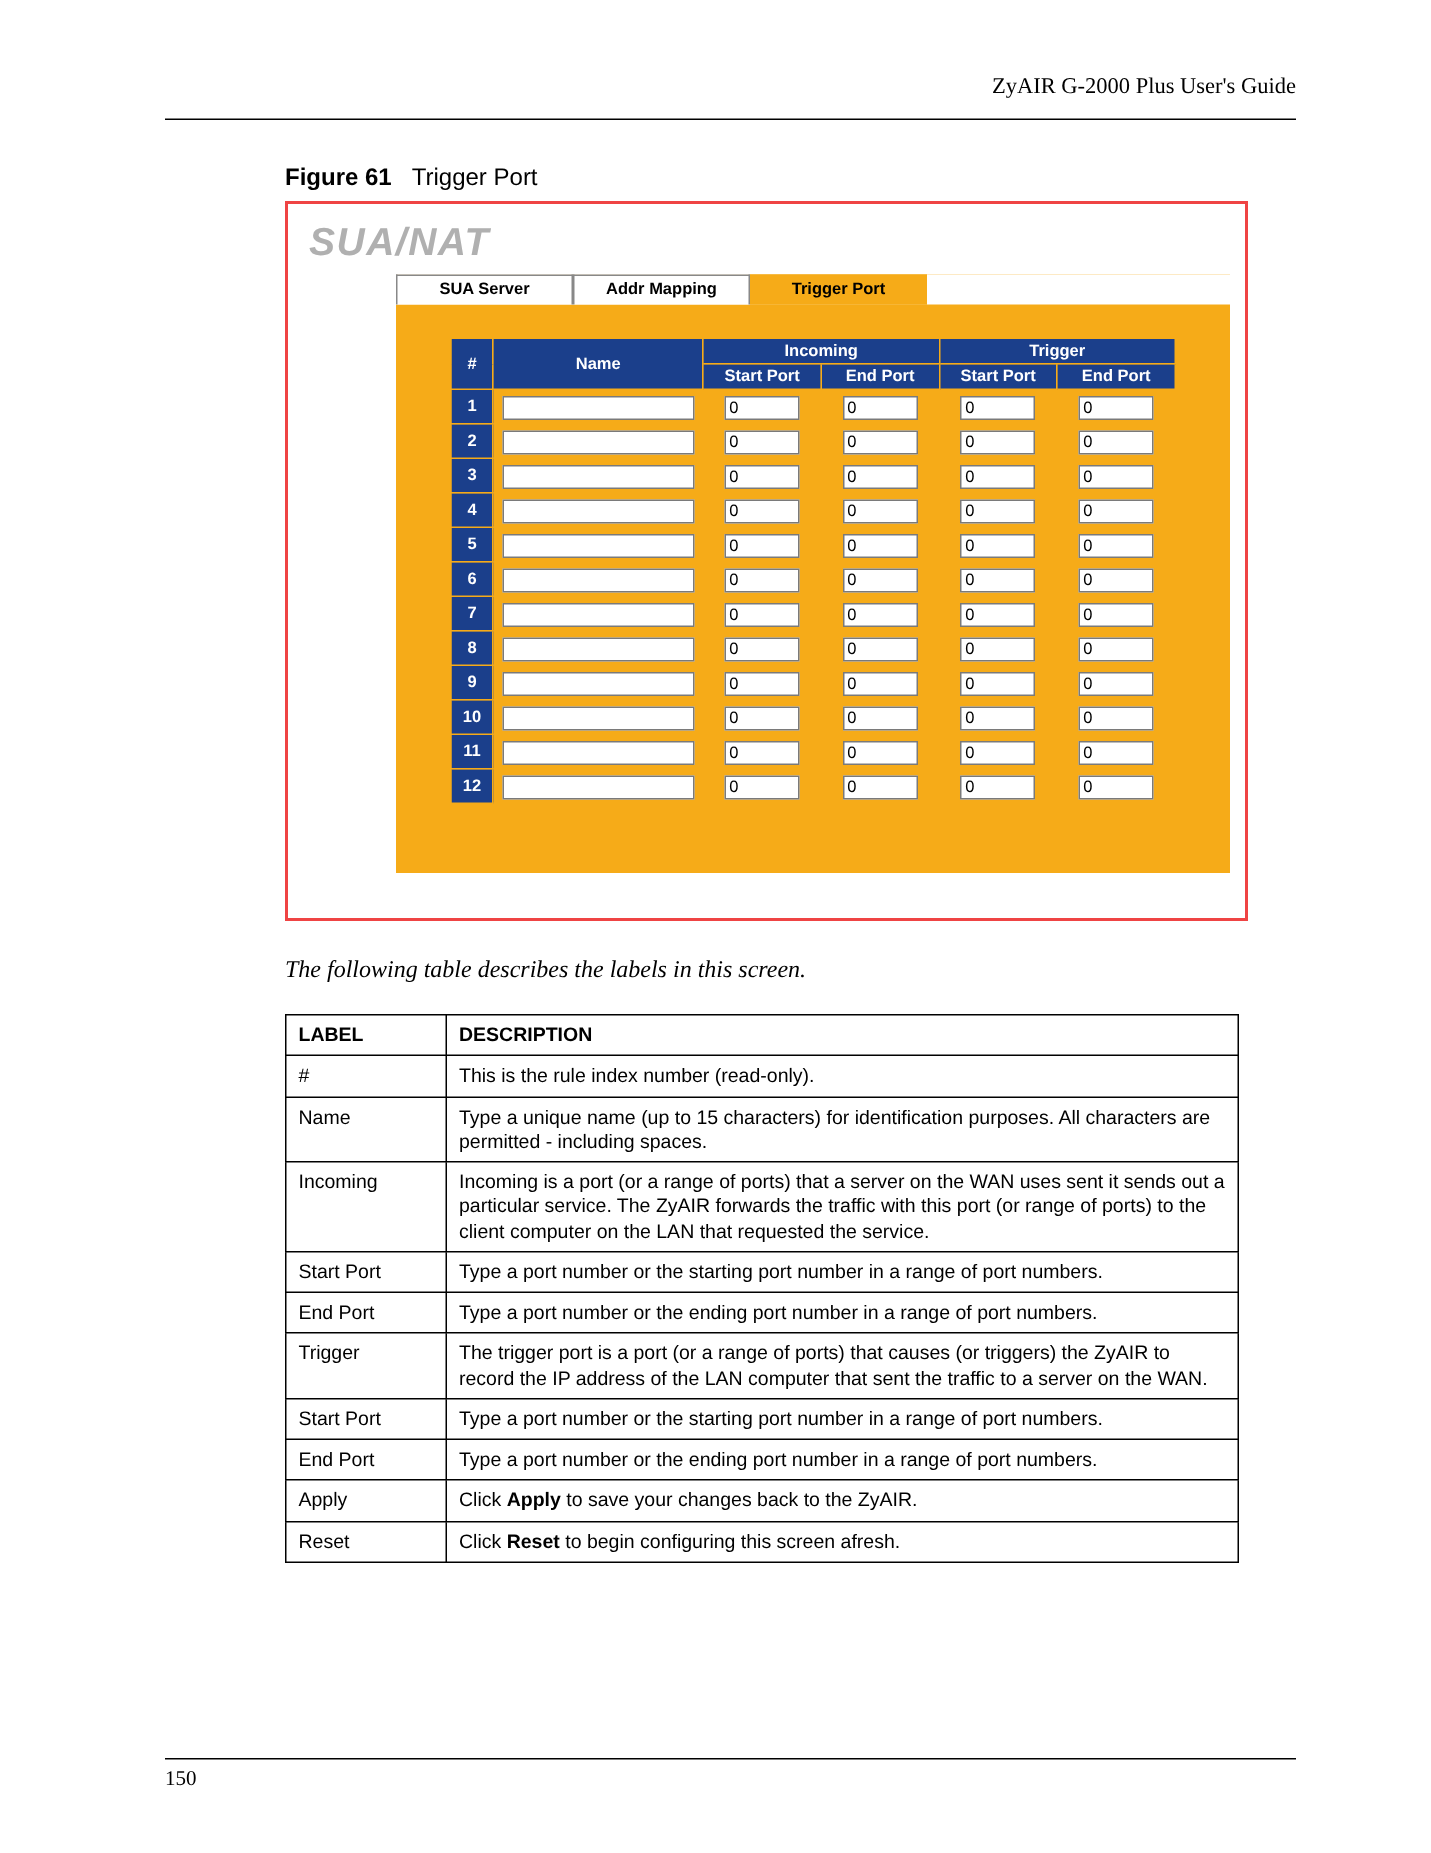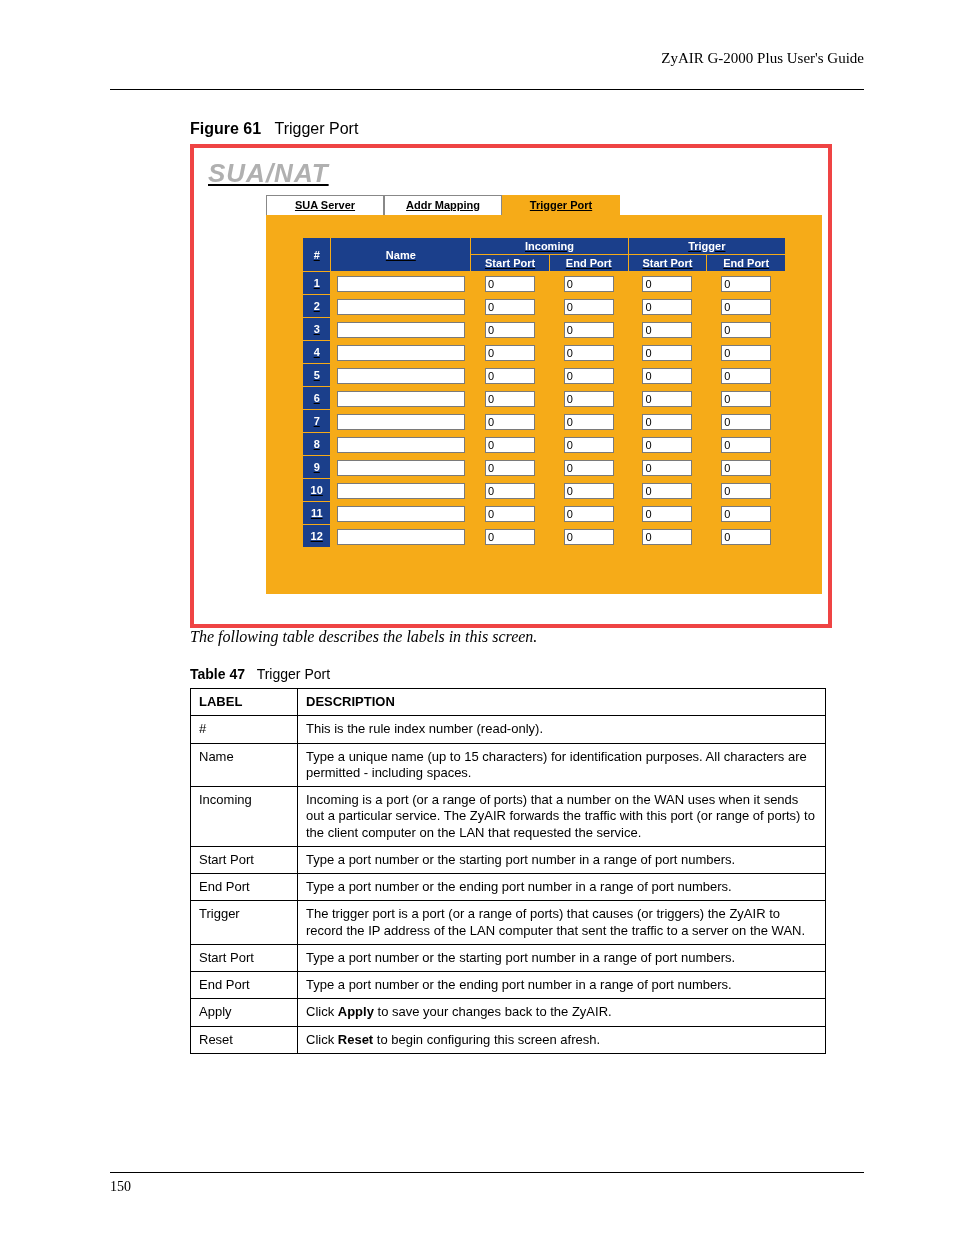--- a/index.html
+++ b/index.html
@@ -11,38 +11,38 @@
   .page {
     width: 954px;
     min-height: 1235px;
     box-sizing: border-box;
     padding: 50px 90px 40px 110px;
     position: relative;
   }
   .doc-header {
     text-align: right;
     font-size: 15px;
-    padding-bottom: 22px;
+    padding-bottom: 12px;
     border-bottom: 1px solid #000;
     margin-bottom: 30px;
     font-family: "Times New Roman", serif;
   }
   .fig-cap {
     font-size: 16px;
     margin: 0 0 6px 80px;
   }
   .fig-cap b { font-weight: bold; }
   .screenshot-box {
-    border: 4px solid #ef4444;
+    border: 2px solid #ef4444;
     width: 642px;
     margin-left: 80px;
     box-sizing: border-box;
     padding: 10px 14px 30px 14px;
     background: #fff;
-    text-decoration: underline;
+    margin-bottom: 24px;
   }
   .ss-title {
     font-family: Arial, sans-serif;
     font-weight: bold;
     font-style: italic;
     font-size: 26px;
     color: #b0b0b0;
     letter-spacing: 1px;
     margin-bottom: 6px;
   }
@@ -307,43 +307,40 @@
               </tr>
             </tbody>
         </table>
       </div>
 
     </div>
   </div>
 
   <p class="body-text">The following table describes the labels in this screen.</p>
 
-  <p class="tbl-cap">
-    <b>Table 47</b>&nbsp;&nbsp;&nbsp;<span>Trigger Port</span>
-  </p>
 
   <table class="desc-tbl">
     <thead>
       <tr>
         <th class="label">LABEL</th>
         <th>DESCRIPTION</th>
       </tr>
     </thead>
     <tbody id="desc-tbody">
         <tr>
           <td class="label">#</td>
           <td>This is the rule index number (read-only).</td>
         </tr>
         <tr>
           <td class="label">Name</td>
           <td>Type a unique name (up to 15 characters) for identification purposes. All characters are permitted - including spaces.</td>
         </tr>
         <tr>
           <td class="label">Incoming</td>
-          <td>Incoming is a port (or a range of ports) that a number on the WAN uses when it sends out a particular service. The ZyAIR forwards the traffic with this port (or range of ports) to the client computer on the LAN that requested the service.</td>
+          <td>Incoming is a port (or a range of ports) that a server on the WAN uses sent it sends out a particular service. The ZyAIR forwards the traffic with this port (or range of ports) to the client computer on the LAN that requested the service.</td>
         </tr>
         <tr>
           <td class="label">Start Port</td>
           <td>Type a port number or the starting port number in a range of port numbers.</td>
         </tr>
         <tr>
           <td class="label">End Port</td>
           <td>Type a port number or the ending port number in a range of port numbers.</td>
         </tr>
         <tr>

